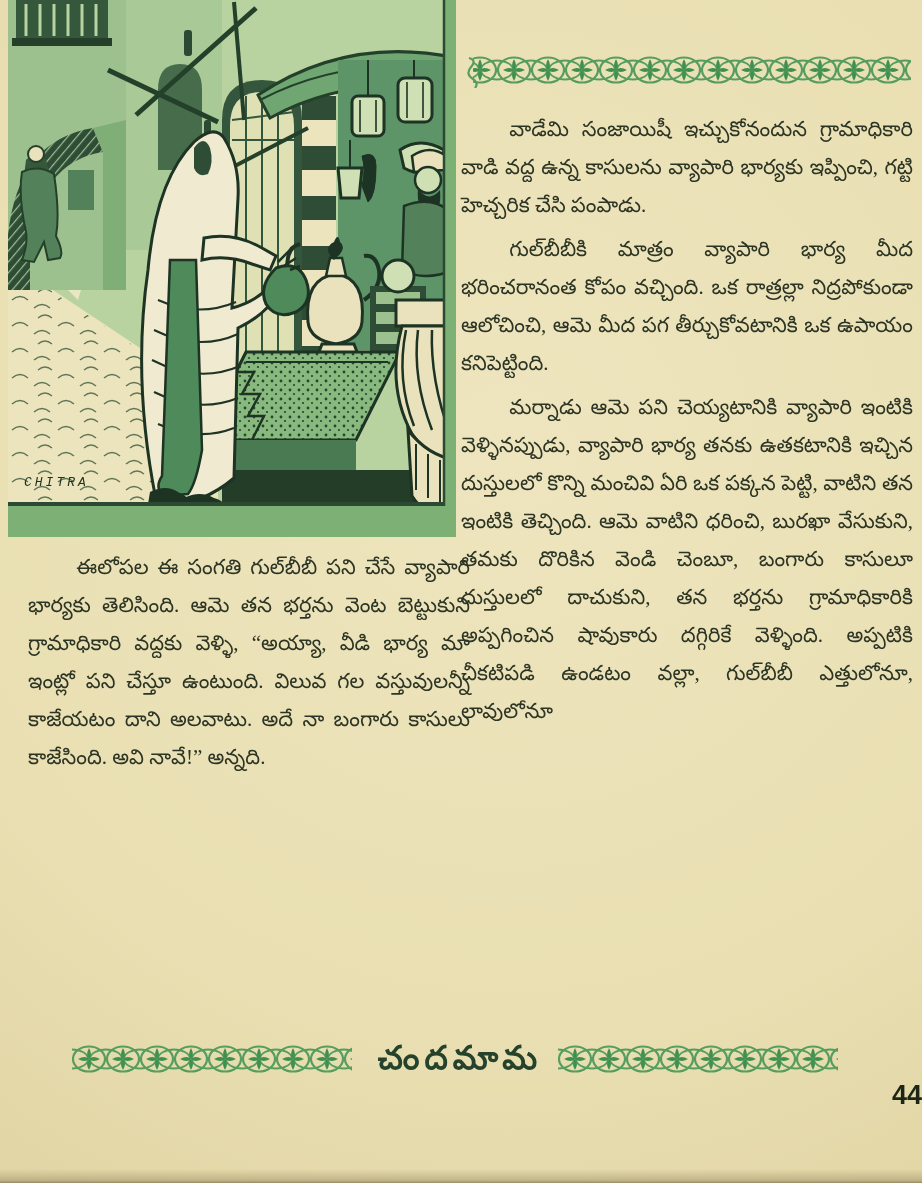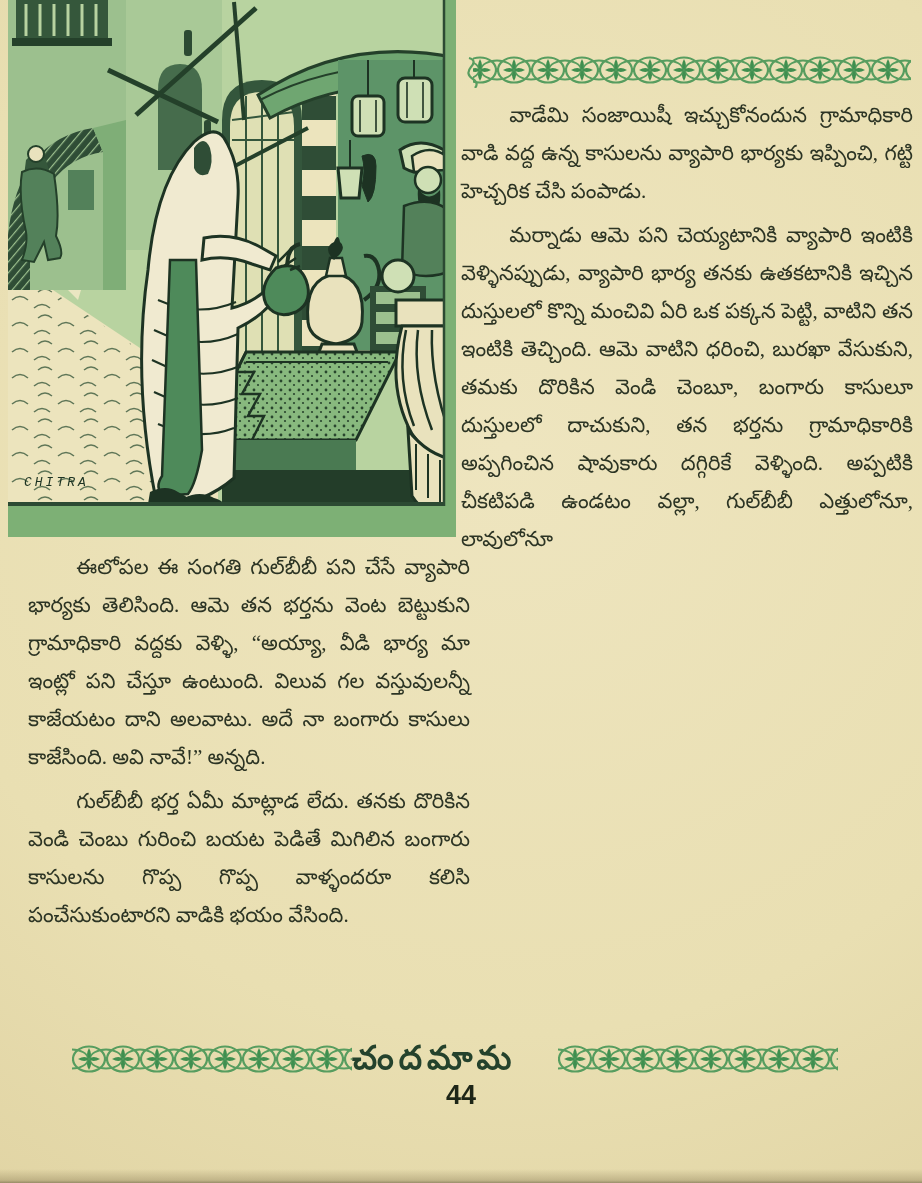--- a/index.html
+++ b/index.html
@@ -16,34 +16,34 @@
   }
   .illus-wrap{
     position:absolute;left:8px;top:0;width:448px;height:413px;
   }
   .illus-wrap svg{display:block;}
   .col{
     position:absolute;color:#2c3424;
     font-size:21px;line-height:38px;text-align:justify;
   }
   .col p{margin:0 0 6px 0;text-indent:2.3em;}
-  .right-col{left:461px;top:96px;width:452px;}
+  .right-col{left:461px;top:110px;width:452px;}
   .left-col{left:28px;top:548px;width:442px;}
   .ornament{position:absolute;}
   .ornament svg{display:block;}
   .top-ornament{left:463px;top:54px;}
   .footer-orn-left{left:72px;top:1043px;}
   .footer-orn-right{left:558px;top:1043px;}
   .footer-title{
     position:absolute;left:352px;top:1040px;width:216px;
-    text-align:left;color:#24422c;font-size:33px;font-weight:bold;
+    text-align:center;color:#24422c;font-size:33px;font-weight:bold;
     letter-spacing:5px;white-space:nowrap;
   }
   .page-number{
-    position:absolute;left:0;top:1080px;width:922px;text-align:center;
+    position:absolute;left:0;top:1080px;width:922px;text-align:right;
     color:#1d2517;font-size:27px;font-weight:bold;
     font-family:"Liberation Sans","DejaVu Sans",sans-serif;
   }
 </style>
 </head>
 <body>
 
 <div class="illus-wrap">
   <svg width="448" height="537" viewBox="0 0 448 537">
     <defs>
@@ -234,26 +234,26 @@
 
 <div class="ornament top-ornament">
   <svg width="450" height="34">
     <path d="M6 4 q8 2 2 9 q-6 7 2 12 q6 4 2 9" fill="none" stroke="#579d5f" stroke-width="2.2"></path>
     <rect x="10" y="1" width="438" height="32" fill="url(#chainpat)"></rect>
   </svg>
 </div>
 
 <div class="col right-col">
   <p>వాడేమి సంజాయిషీ ఇచ్చుకోనందున గ్రామాధికారి వాడి వద్ద ఉన్న కాసులను వ్యాపారి భార్యకు ఇప్పించి, గట్టి హెచ్చరిక చేసి పంపాడు.</p>
+  <p>గుల్‌బీబీకి మాత్రం వ్యాపారి భార్య మీద భరించరానంత కోపం వచ్చింది. ఒక రాత్రల్లా నిద్రపోకుండా ఆలోచించి, ఆమె మీద పగ తీర్చుకోవటానికి ఒక ఉపాయం కనిపెట్టింది.</p>
   <p>మర్నాడు ఆమె పని చెయ్యటానికి వ్యాపారి ఇంటికి వెళ్ళినప్పుడు, వ్యాపారి భార్య తనకు ఉతకటానికి ఇచ్చిన దుస్తులలో కొన్ని మంచివి ఏరి ఒక పక్కన పెట్టి, వాటిని తన ఇంటికి తెచ్చింది. ఆమె వాటిని ధరించి, బురఖా వేసుకుని, తమకు దొరికిన వెండి చెంబూ, బంగారు కాసులూ దుస్తులలో దాచుకుని, తన భర్తను గ్రామాధికారికి అప్పగించిన షావుకారు దగ్గిరికే వెళ్ళింది. అప్పటికి చీకటిపడి ఉండటం వల్లా, గుల్‌బీబీ ఎత్తులోనూ, లావులోనూ</p>
 </div>
 
 <div class="col left-col">
   <p>ఈలోపల ఈ సంగతి గుల్‌బీబీ పని చేసే వ్యాపారి భార్యకు తెలిసింది. ఆమె తన భర్తను వెంట బెట్టుకుని గ్రామాధికారి వద్దకు వెళ్ళి, “అయ్యా, వీడి భార్య మా ఇంట్లో పని చేస్తూ ఉంటుంది. విలువ గల వస్తువులన్నీ కాజేయటం దాని అలవాటు. అదే నా బంగారు కాసులు కాజేసింది. అవి నావే!” అన్నది.</p>
-  <p>గుల్‌బీబీ భర్త ఏమీ మాట్లాడ లేదు. తనకు దొరికిన వెండి చెంబు గురించి బయట పెడితే మిగిలిన బంగారు కాసులను గొప్ప గొప్ప వాళ్ళందరూ కలిసి పంచేసుకుంటారని వాడికి భయం వేసింది.</p>
 </div>
 
 <div class="ornament footer-orn-left">
   <svg width="280" height="34">
       <rect x="0" y="1" width="280" height="32" fill="url(#chainpat)"></rect>
     </svg>
 </div>
 
 <div class="footer-title">చందమామ</div>
 

